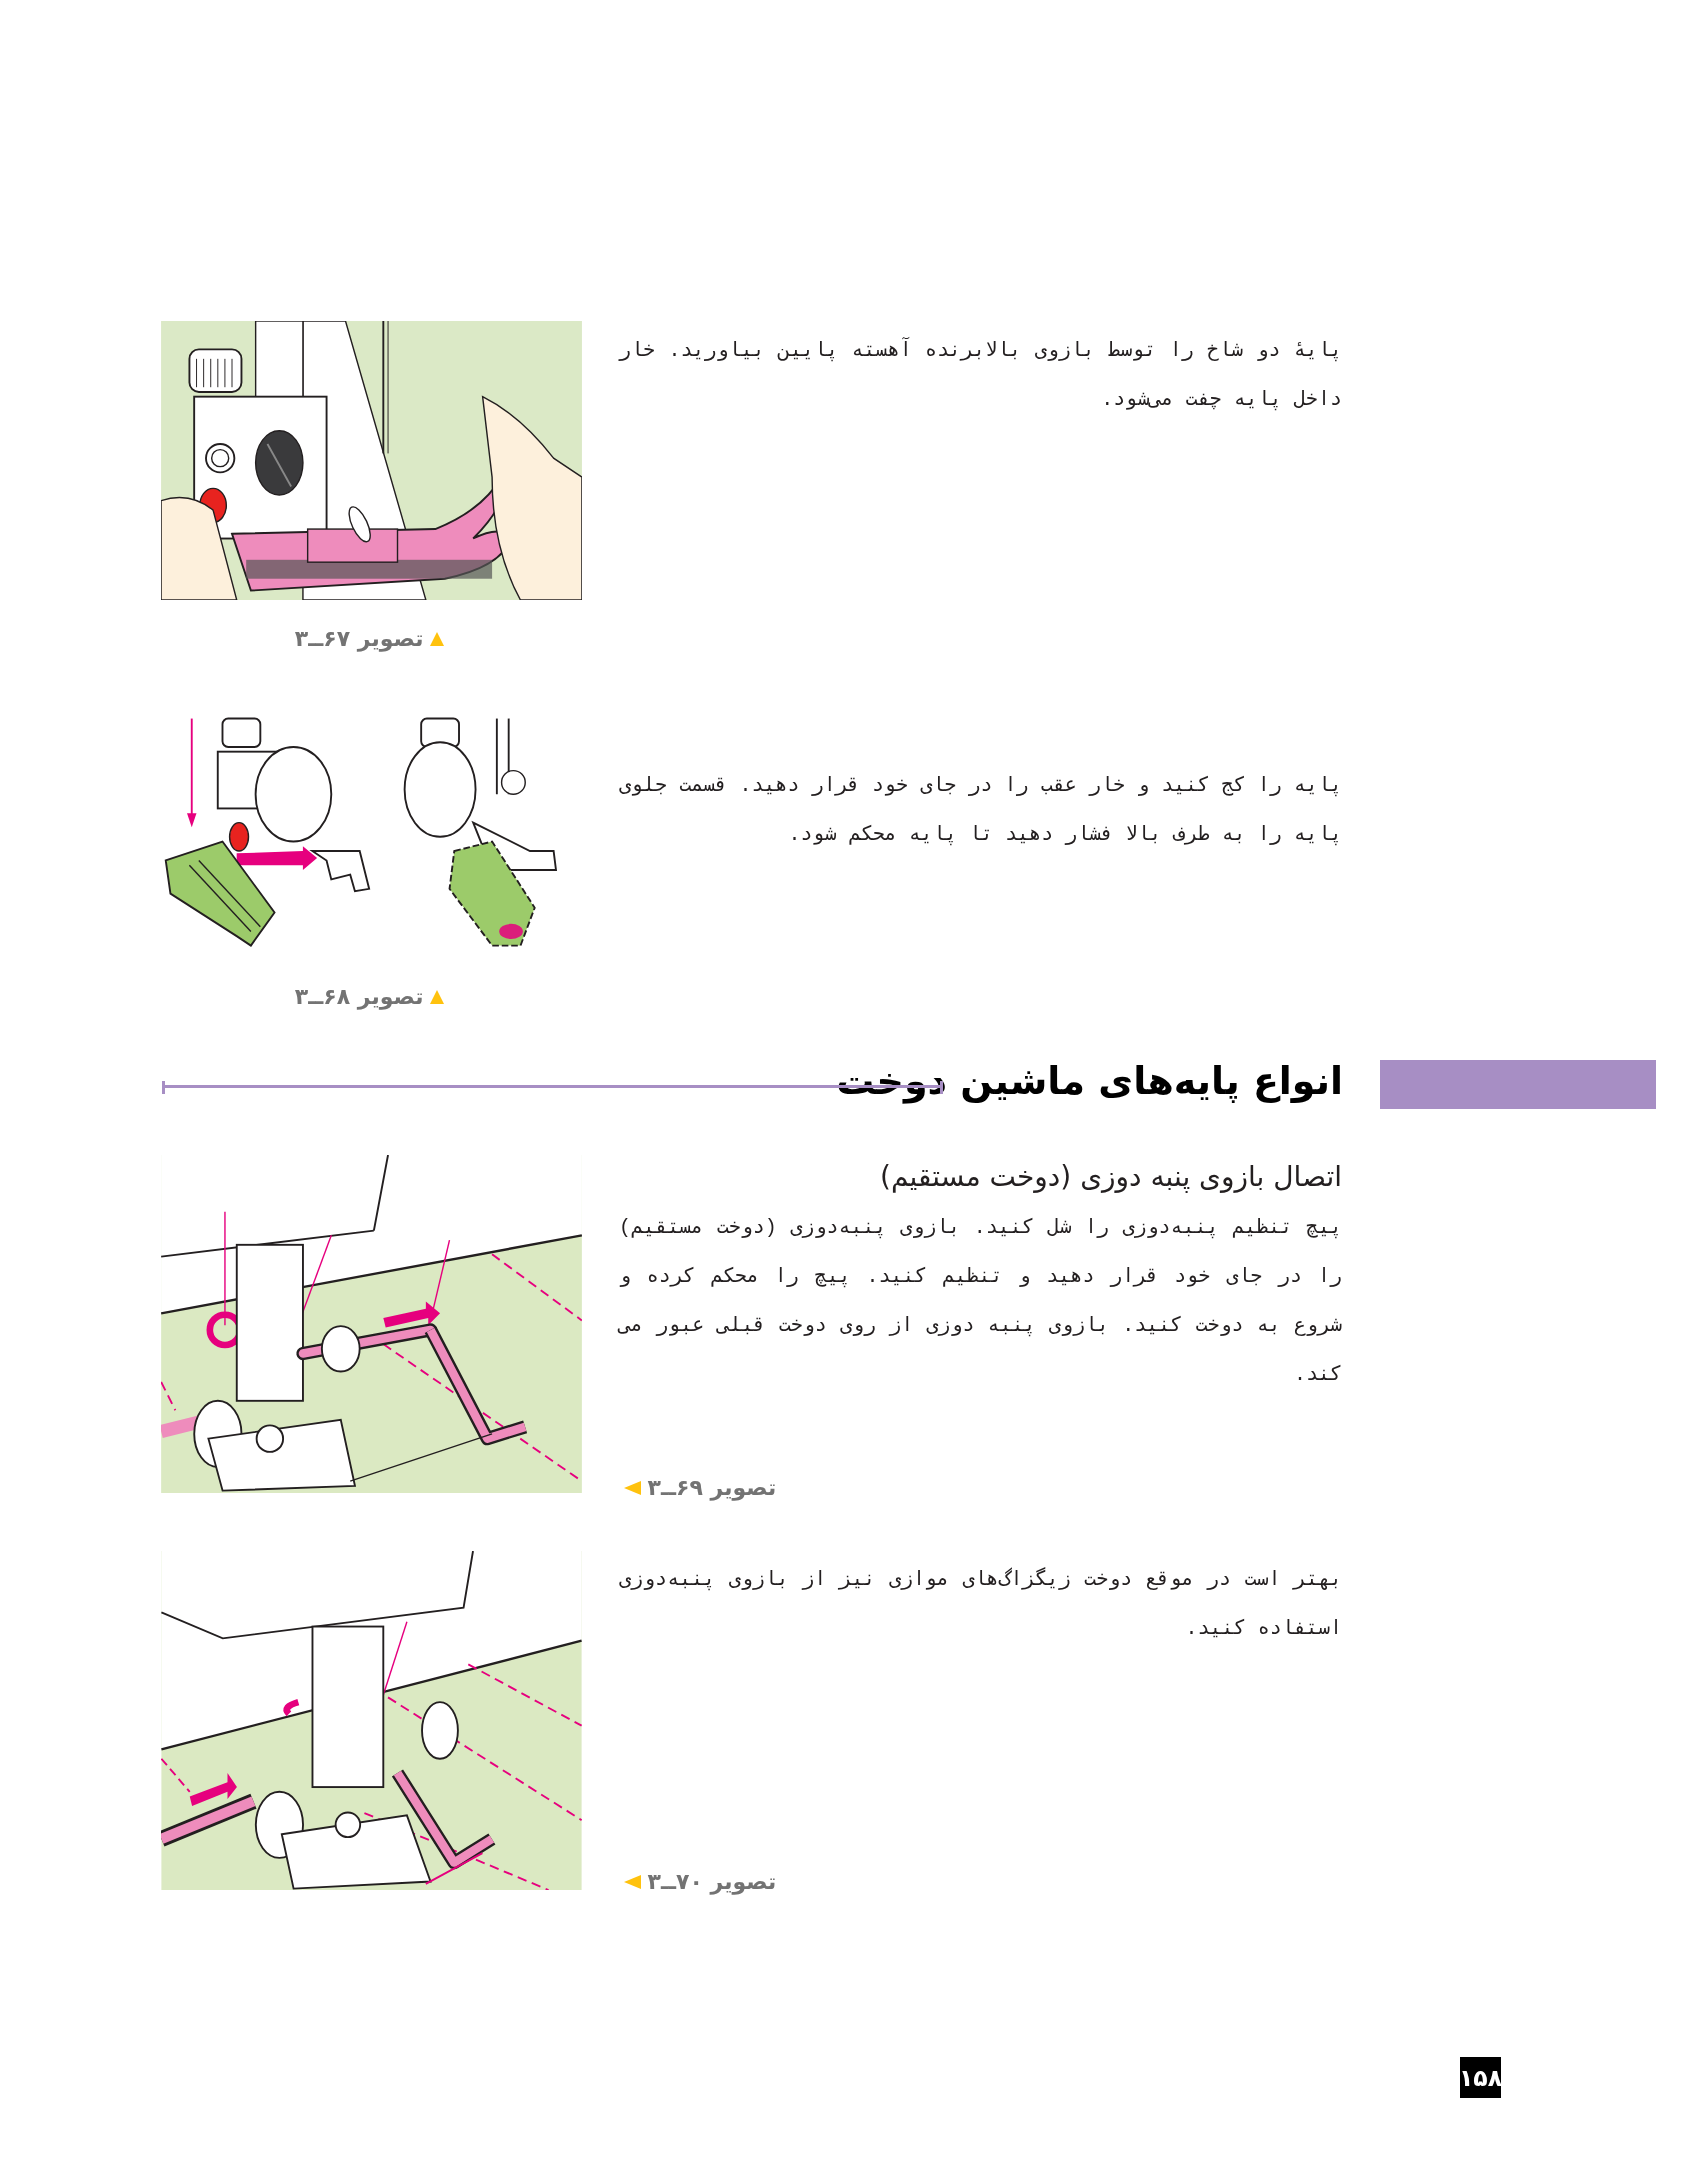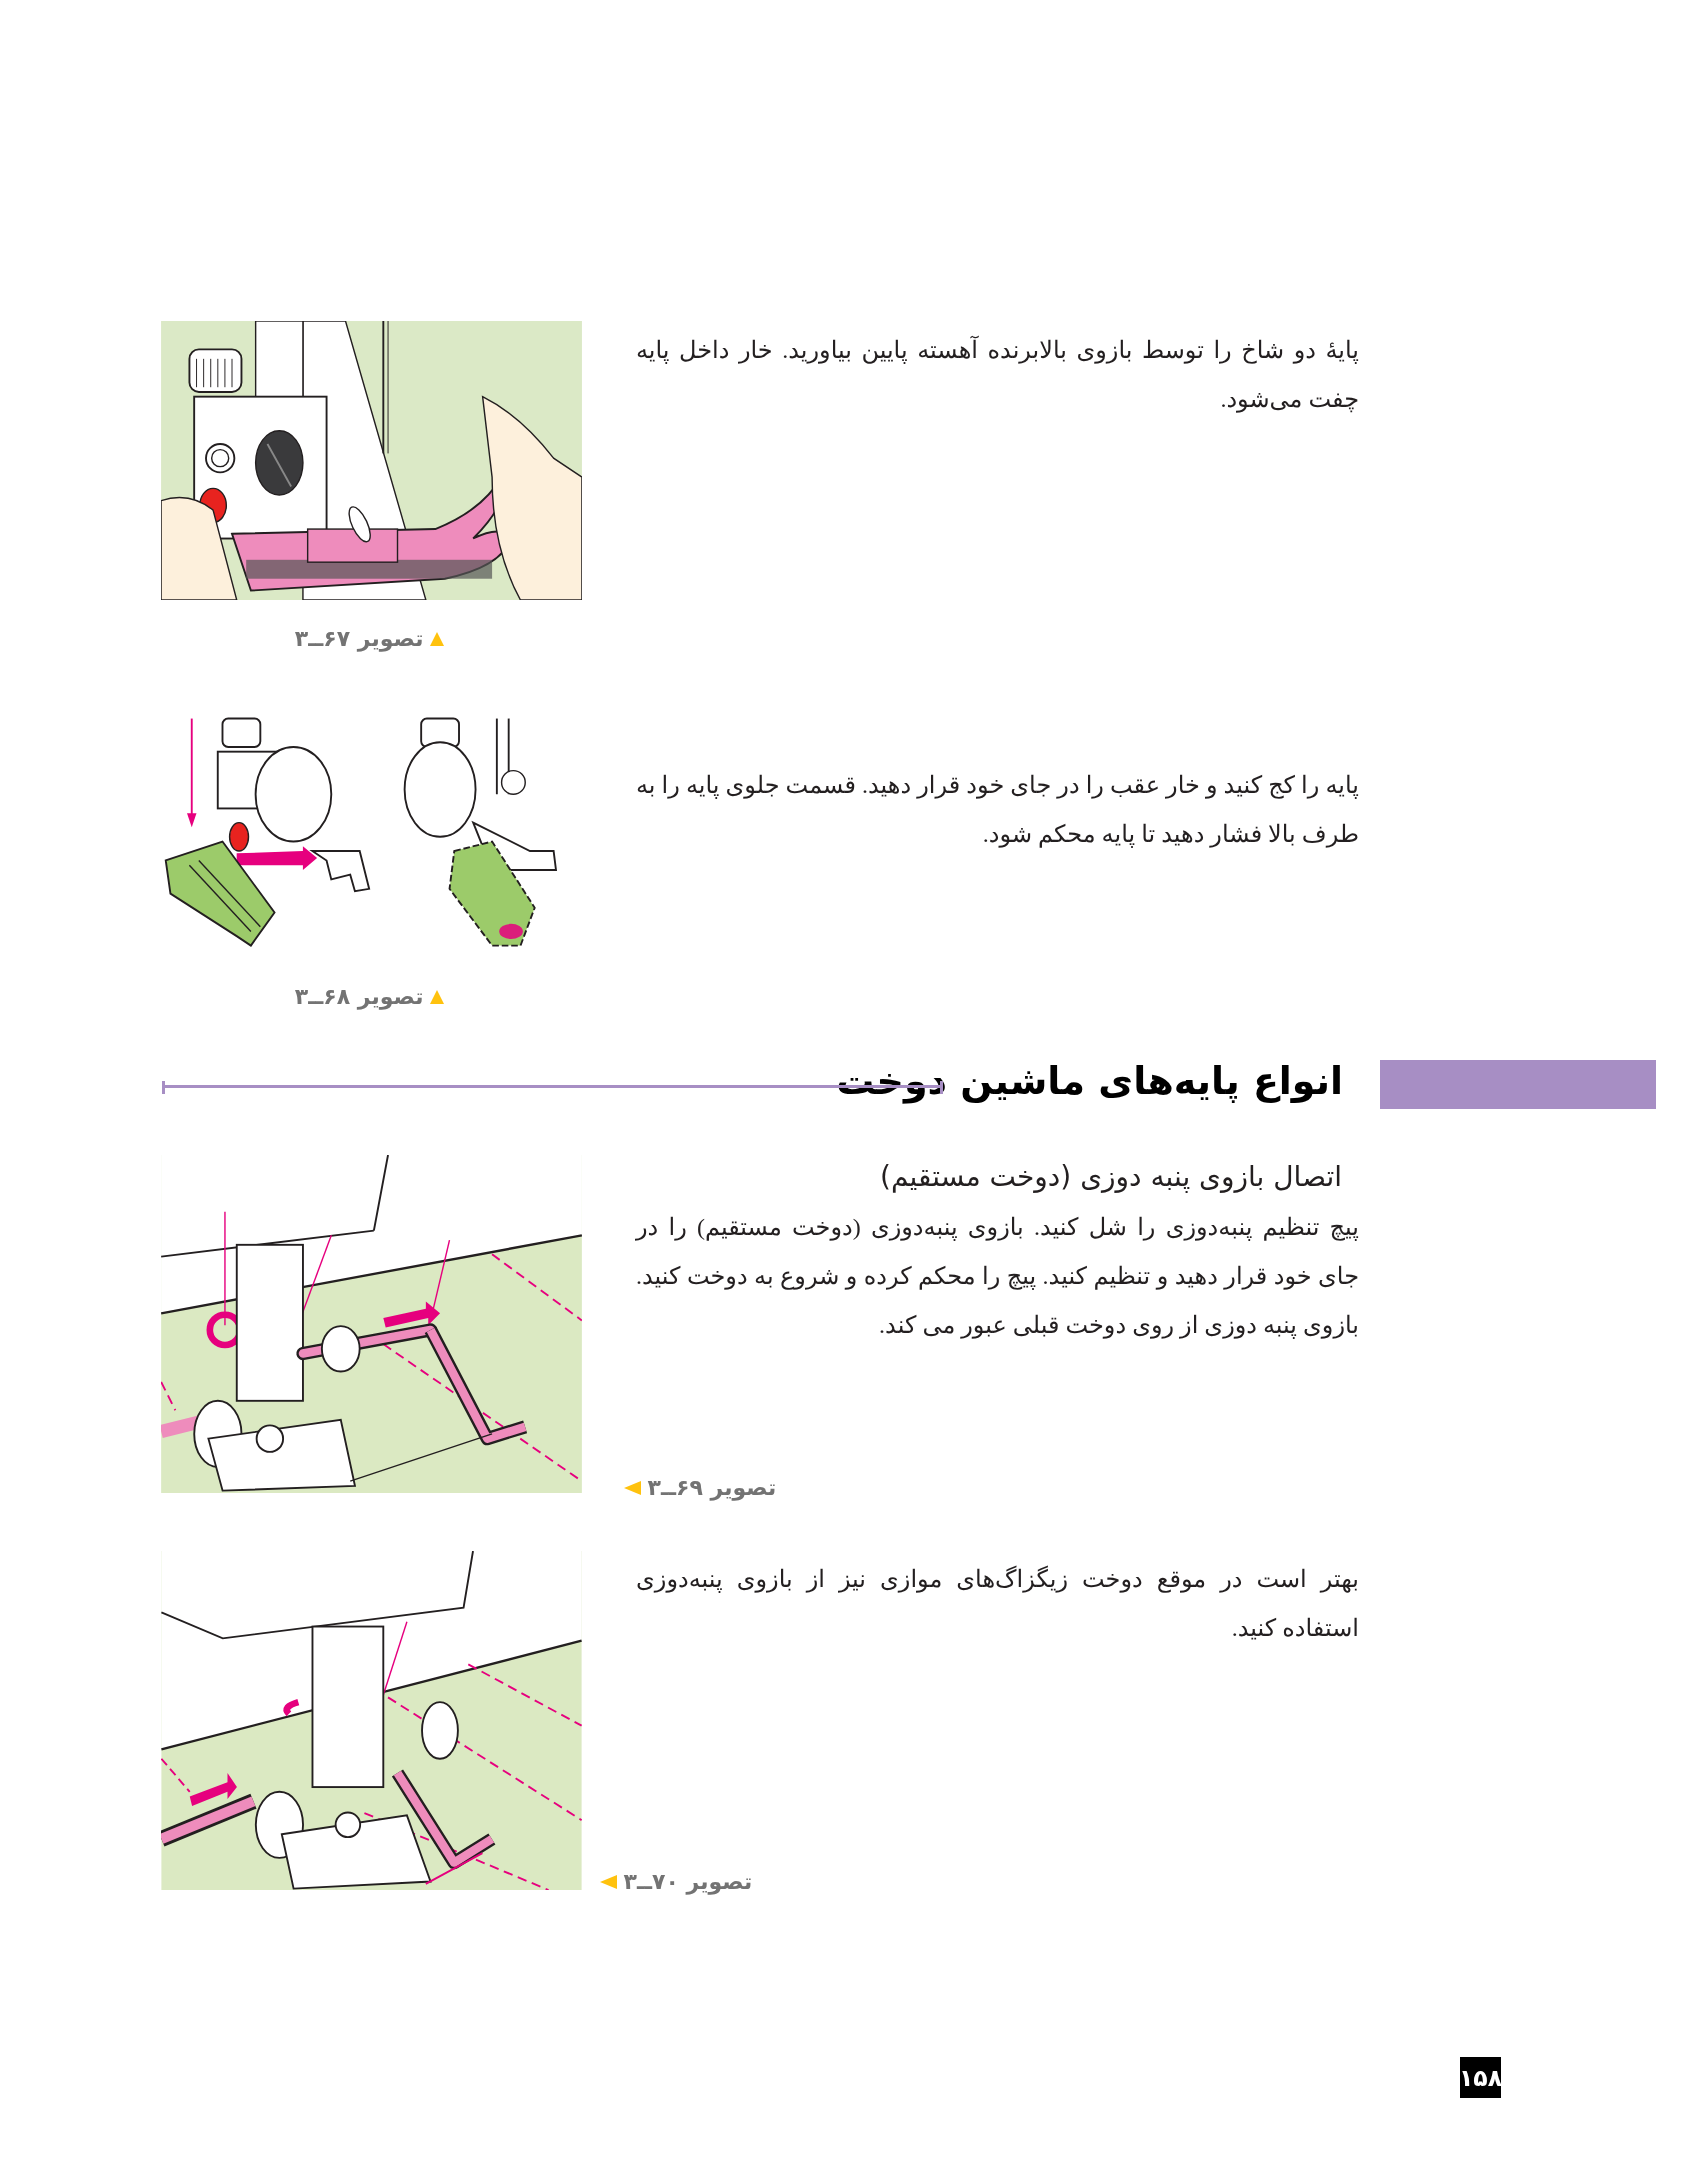--- a/index.html
+++ b/index.html
@@ -3,21 +3,21 @@
 <meta charset="utf-8">
 <style>
   html, body { margin:0; padding:0; }
   body {
     width:1687px; height:2183px; position:relative; background:#ffffff; overflow:hidden;
     font-family:"DejaVu Sans", sans-serif; color:#231f20;
   }
   .abs { position:absolute; }
   .para {
     direction:rtl; text-align:justify; text-align-last:right;
-    font-size:24px; line-height:49px; color:#231f20; font-family:Liberation Serif, serif;margin-left:17px;
+    font-size:20px; line-height:49px; color:#231f20; font-family:Liberation Mono, monospace;
   }
   .subhead { direction:rtl; text-align:right; font-size:28px; font-weight:normal; color:#231f20; line-height:43px; }
   .caption {
     direction:rtl; font-size:22px; font-weight:bold; color:#737373; white-space:nowrap;
     display:flex; align-items:center; gap:6.6px;
   }
   .tri-up { width:0; height:0; border-left:7.6px solid transparent; border-right:7.6px solid transparent; border-bottom:14px solid #ffc20e; }
   .tri-left { width:0; height:0; border-top:7px solid transparent; border-bottom:7px solid transparent; border-right:17px solid #ffc20e; }
   .figure { background:#ffffff; overflow:hidden; }
   .section-bar { background:#a78ec4; }
@@ -155,19 +155,19 @@
     <ellipse cx="590" cy="380" rx="38" ry="60" fill="#fff" stroke="#231f20" stroke-width="4"></ellipse>
     <polyline points="500,470 620,660 700,610" fill="none" stroke="#231f20" stroke-width="28" stroke-linejoin="round"></polyline>
     <polyline points="500,470 620,660 700,610" fill="none" stroke="#ee8cbc" stroke-width="18" stroke-linejoin="round"></polyline>
     <ellipse cx="250" cy="580" rx="50" ry="70" fill="#fff" stroke="#231f20" stroke-width="4"></ellipse>
     <path d="M255 600 L520 560 L570 700 L280 715 Z" fill="#fff" stroke="#231f20" stroke-width="4"></path>
     <circle cx="395" cy="580" r="26" fill="#fff" stroke="#231f20" stroke-width="4"></circle>
     <line x1="560" y1="705" x2="680" y2="640" stroke="#e6007e" stroke-width="4"></line>
   </svg>
 </div>
 <div class="abs para" style="left:619px; top:1555px; width:723px;">بهتر است در موقع دوخت زیگزاگ‌های موازی نیز از بازوی پنبه‌دوزی استفاده کنید.</div>
-<div class="abs caption" style="left:600px; top:1869px;text-align:center;">
+<div class="abs caption" style="left:624px; top:1869px;text-align:center;">
   <span>تصویر ۷۰ــ۳</span>
   <span class="tri-left"></span>
 </div>
 
 <div class="abs pagenum" style="left:1460px; top:2057px; width:41px; height:41px;">۱۵۸</div>
 
 
 </body></html>

